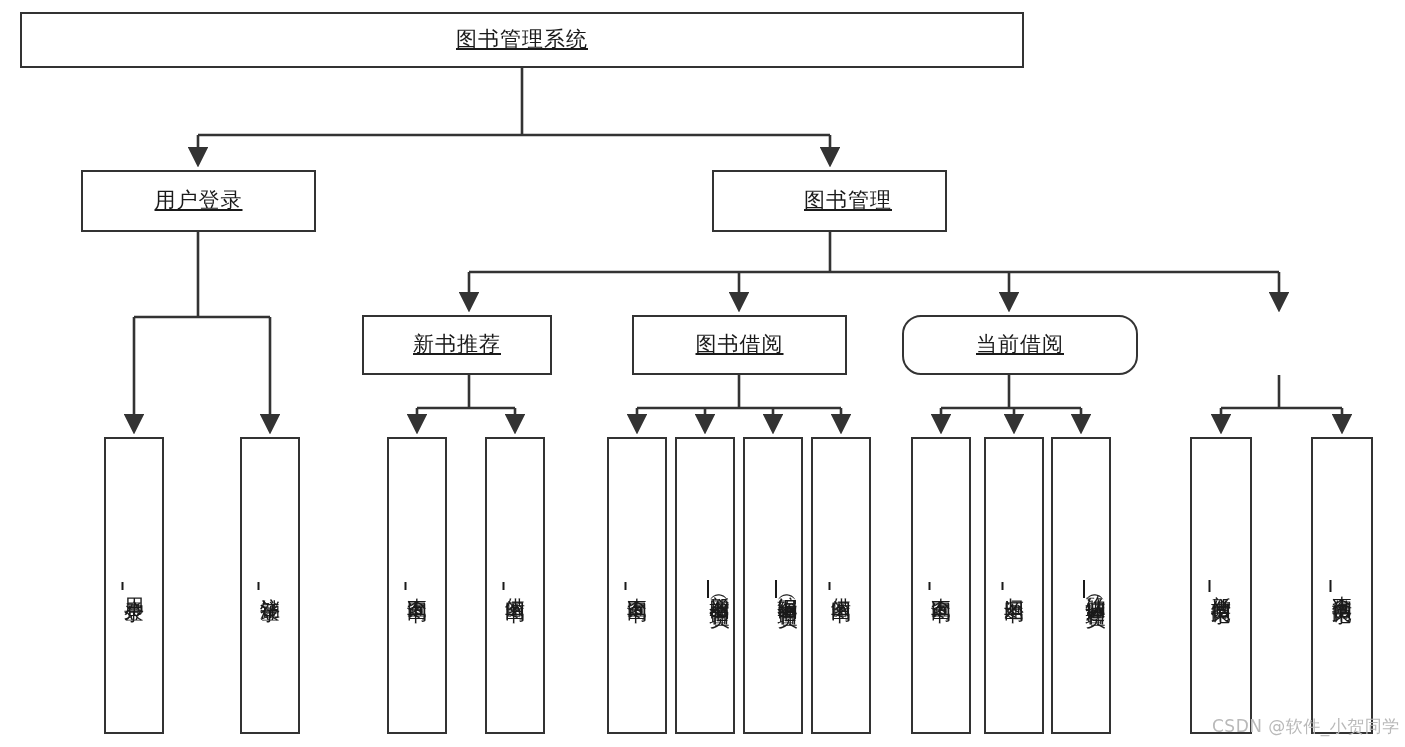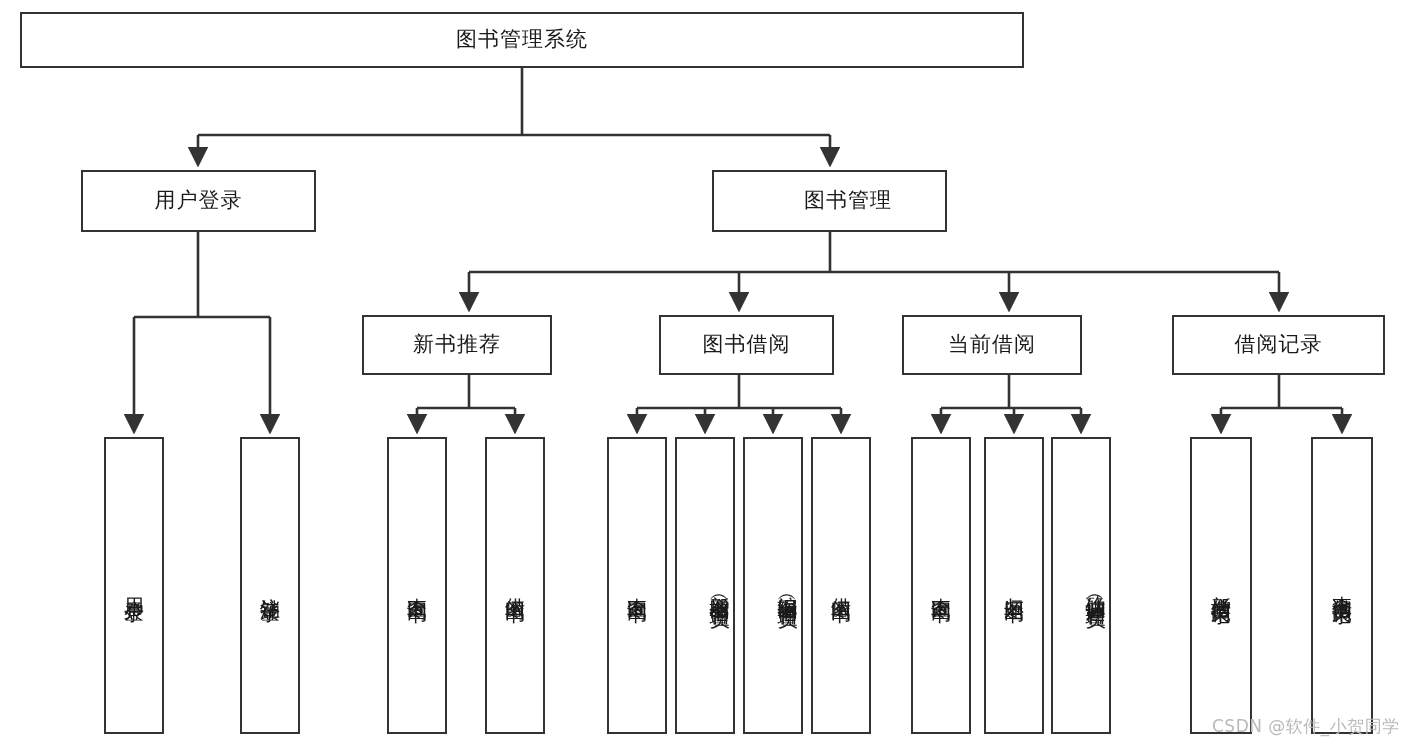--- a/index.html
+++ b/index.html
@@ -26,20 +26,21 @@
   .node {
     position: absolute;
     box-sizing: border-box;
     border: 2px solid #333333;
     background: #ffffff;
     display: flex;
     align-items: center;
     justify-content: center;
     color: #1a1a1a;
     text-align: center;
+    text-decoration: underline;
   }
   .node.horiz {
     font-size: 21px;
     line-height: 1.2;
     letter-spacing: 1px;
   }
   .node.vert {
     writing-mode: vertical-rl;
     text-orientation: upright;
     font-size: 20px;
@@ -117,23 +118,22 @@
       <path d="M 1342 408 L 1342 431" marker-end="url(#arrow)"></path>
     </g>
   </svg>
 
   <div class="node horiz" style="left:20px;top:12px;width:1004px;height:56px;">图书管理系统</div>
 
   <div class="node horiz" style="left:81px;top:170px;width:235px;height:62px;">用户登录</div>
   <div class="node horiz" style="left:712px;top:170px;width:235px;height:62px;padding-left:37px;">图书管理</div>
 
   <div class="node horiz" style="left:362px;top:315px;width:190px;height:60px;">新书推荐</div>
-  <div class="node horiz" style="left:632px;top:315px;width:175px;height:60px;margin-left:27px;">图书借阅</div>
-  <div class="node horiz" style="left:902px;top:315px;width:180px;height:60px;">当前借阅</div>
-  <div class="node horiz" style="left:1172px;top:315px;width:213px;height:60px;">借阅记录</div>
+  <div class="node horiz" style="left:632px;top:315px;width:215px;height:60px;">图书借阅</div>
+  <div class="node horiz" style="left:902px;top:315px;width:236px;height:60px;border-radius:19px;">当前借阅</div>
 
   <div class="node vert centerText" style="left:104px;top:437px;width:60px;height:297px;">用户登录</div>
   <div class="node vert centerText" style="left:240px;top:437px;width:60px;height:297px;">注销登录</div>
 
   <div class="node vert centerText" style="left:387px;top:437px;width:60px;height:297px;">查询图书</div>
   <div class="node vert centerText" style="left:485px;top:437px;width:60px;height:297px;">借阅图书</div>
 
   <div class="node vert centerText" style="left:607px;top:437px;width:60px;height:297px;">查询图书</div>
   <div class="node vert" style="left:675px;top:437px;width:60px;height:297px;">新增图书（管理员）</div>
   <div class="node vert" style="left:743px;top:437px;width:60px;height:297px;">编辑图书（管理员）</div>

